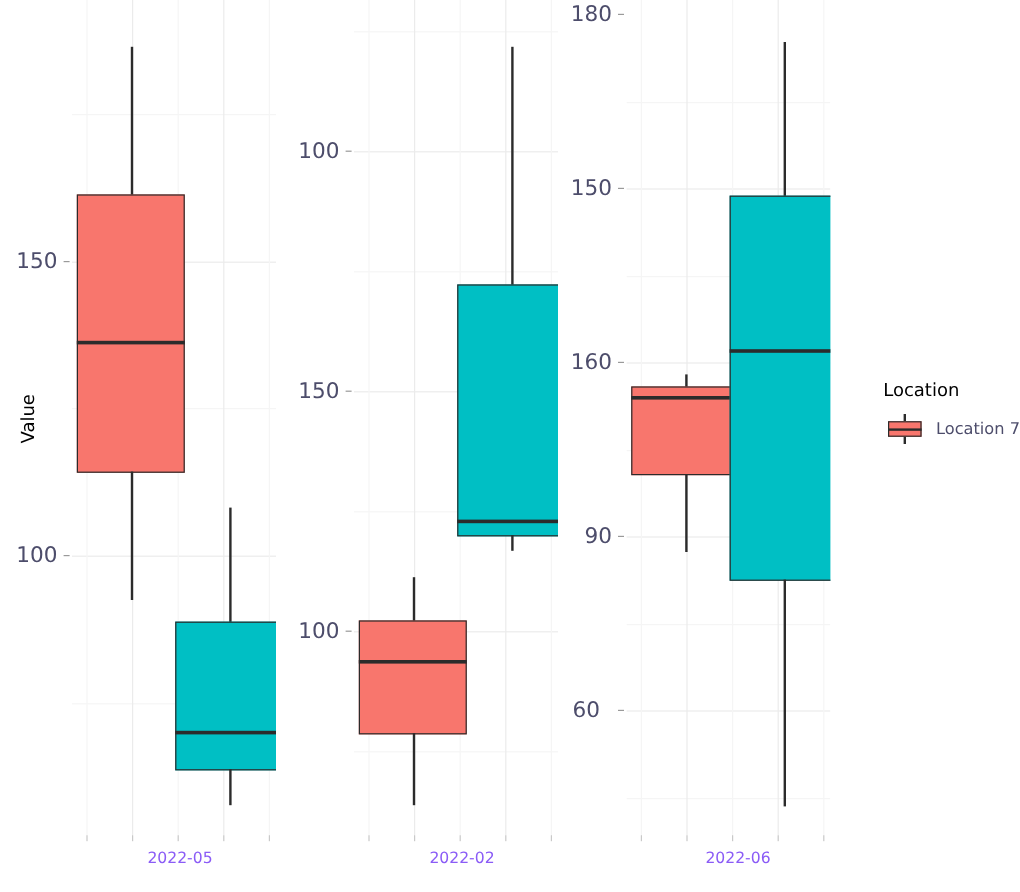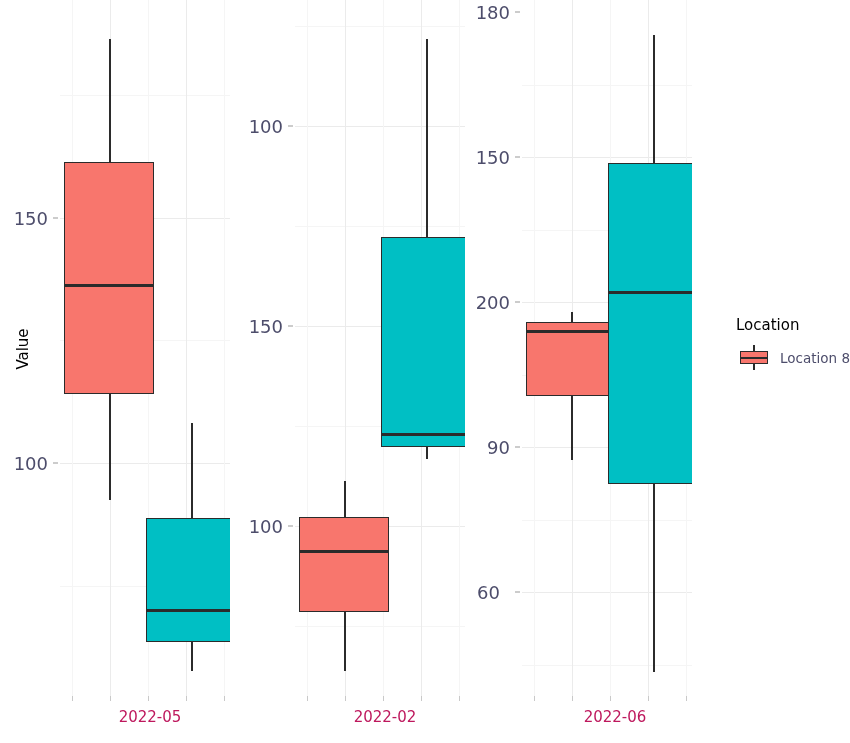--- a/index.html
+++ b/index.html
@@ -48,22 +48,22 @@
     font-size:18px;
     color:#4d4d6b;
     white-space:nowrap;
     transform:translateY(-50%);
   }
   .ytick-mark{position:absolute;height:1px;width:5px;background:#9a9a9a;transform:translateY(-50%);}
   .xtick{
     position:absolute;
     top:708px;
     text-align:center;
-    font-size:15px;
-    color:#be185d;
+    font-size:13px;
+    color:#8b5cf6;
     white-space:nowrap;
   }
   .xtick-mark{position:absolute;top:696px;width:1px;height:5px;background:#c9c9c9;}
 
   
   .legend{position:absolute;left:736px;top:316px;}
   .legend-title{font-size:15px;color:#000000;margin-bottom:11px;}
   .legend-row{display:flex;align-items:center;height:25px;}
   .legend-key{
     position:relative;
@@ -200,21 +200,21 @@
       <div class="box loc2" style="left:86px;top:163px;width:90px;height:321px;"></div>
       <div class="median" style="left:86px;top:291px;width:90px;"></div>
       <div class="whisker" style="left:131px;top:483px;height:189px;"></div>
     </div>
   </div>
 
   <div class="ytick" style="left:462px;top:12px;width:48px;">180</div>
   <div class="ytick-mark" style="left:515px;top:12px;"></div>
   <div class="ytick" style="left:462px;top:157px;width:48px;">150</div>
   <div class="ytick-mark" style="left:515px;top:157px;"></div>
-  <div class="ytick" style="left:462px;top:302px;width:48px;">200</div>
+  <div class="ytick" style="left:462px;top:302px;width:48px;">160</div>
   <div class="ytick-mark" style="left:515px;top:302px;"></div>
   <div class="ytick" style="left:462px;top:447px;width:48px;">90</div>
   <div class="ytick-mark" style="left:515px;top:447px;"></div>
   <div class="ytick" style="left:452px;top:592px;width:48px;">60</div>
   <div class="ytick-mark" style="left:515px;top:592px;"></div>
 
   <div class="xtick-mark" style="left:534px;"></div>
   <div class="xtick-mark" style="left:572px;"></div>
   <div class="xtick-mark" style="left:610px;"></div>
   <div class="xtick-mark" style="left:648px;"></div>
@@ -224,18 +224,18 @@
   <div class="legend">
     <div class="legend-title">Location</div>
 
     <div class="legend-row">
       <span class="legend-key">
         <span class="k-wh top"></span>
         <span class="k-box loc1"></span>
         <span class="k-med"></span>
         <span class="k-wh bot"></span>
       </span>
-      <span class="legend-label">Location 8</span>
+      <span class="legend-label">Location 7</span>
     </div>
 
   </div>
 
 </div>
 
 </body></html>

